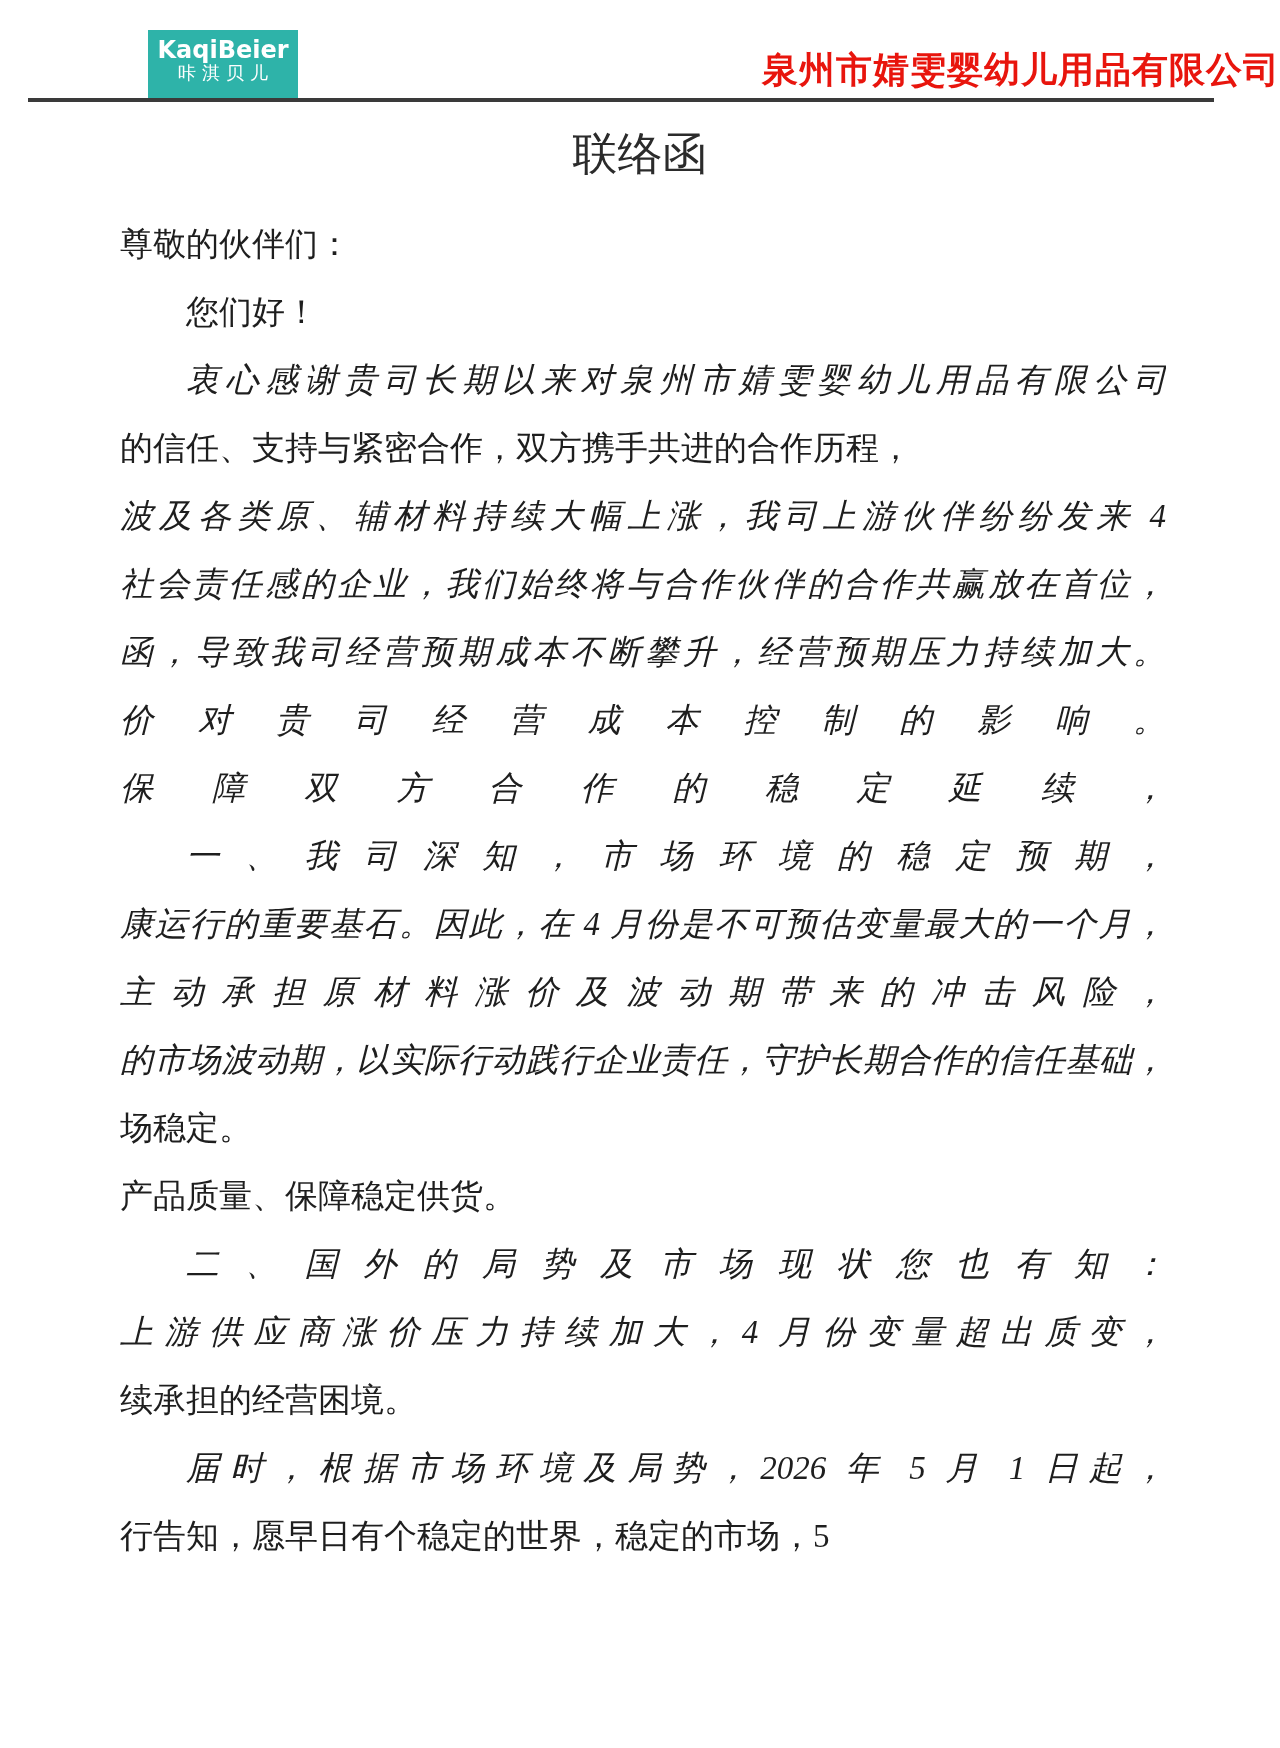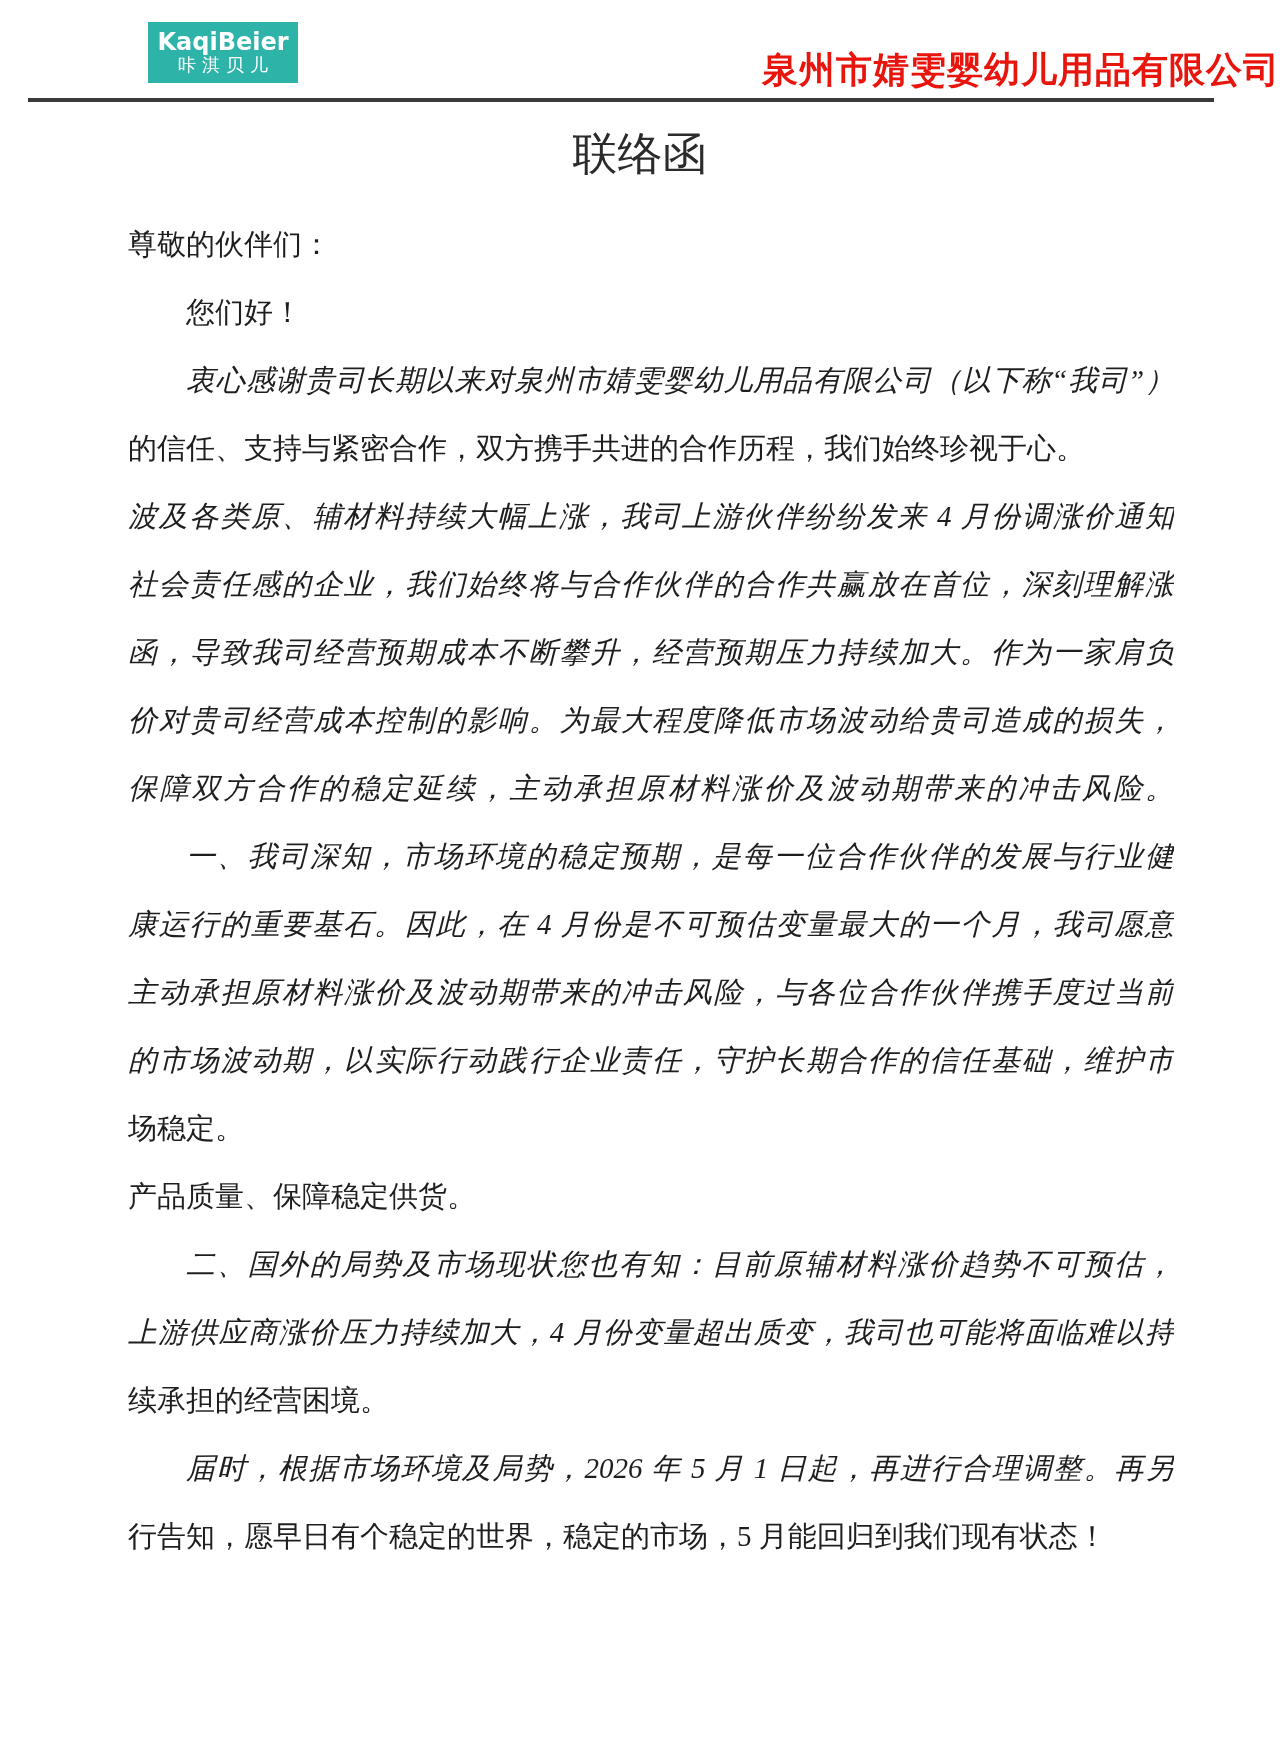--- a/index.html
+++ b/index.html
@@ -8,23 +8,23 @@
     width: 1280px;
     height: 1748px;
     background: #ffffff;
     overflow: hidden;
     font-family: "Liberation Serif", "DejaVu Serif", serif;
   }
   
   .logo {
     position: absolute;
     left: 148px;
-    top: 22px;
+    top: 30px;
     width: 150px;
-    height: 61px;
+    height: 71px;
     background: #2eb3a9;
     text-align: center;
     color: #ffffff;
     font-family: "DejaVu Sans", sans-serif;
   }
   .logo-latin {
     margin-top: 7px;
     font-size: 24px;
     font-weight: bold;
     line-height: 26px;
@@ -64,24 +64,24 @@
     width: 100%;
     margin: 0;
     text-align: center;
     font-size: 45px;
     font-weight: normal;
     color: #2b2b2b;
   }
   
   .letter-body {
     position: absolute;
-    left: 128px;
+    left: 120px;
     top: 210px;
     width: 1046px;
-    font-size: 29px;
+    font-size: 33px;
     line-height: 68px;
     color: #1e1e1e;
   }
   .line {
     height: 68px;
     overflow: hidden;
     text-align: left;
     word-break: keep-all;
   }
   .line.justify {

